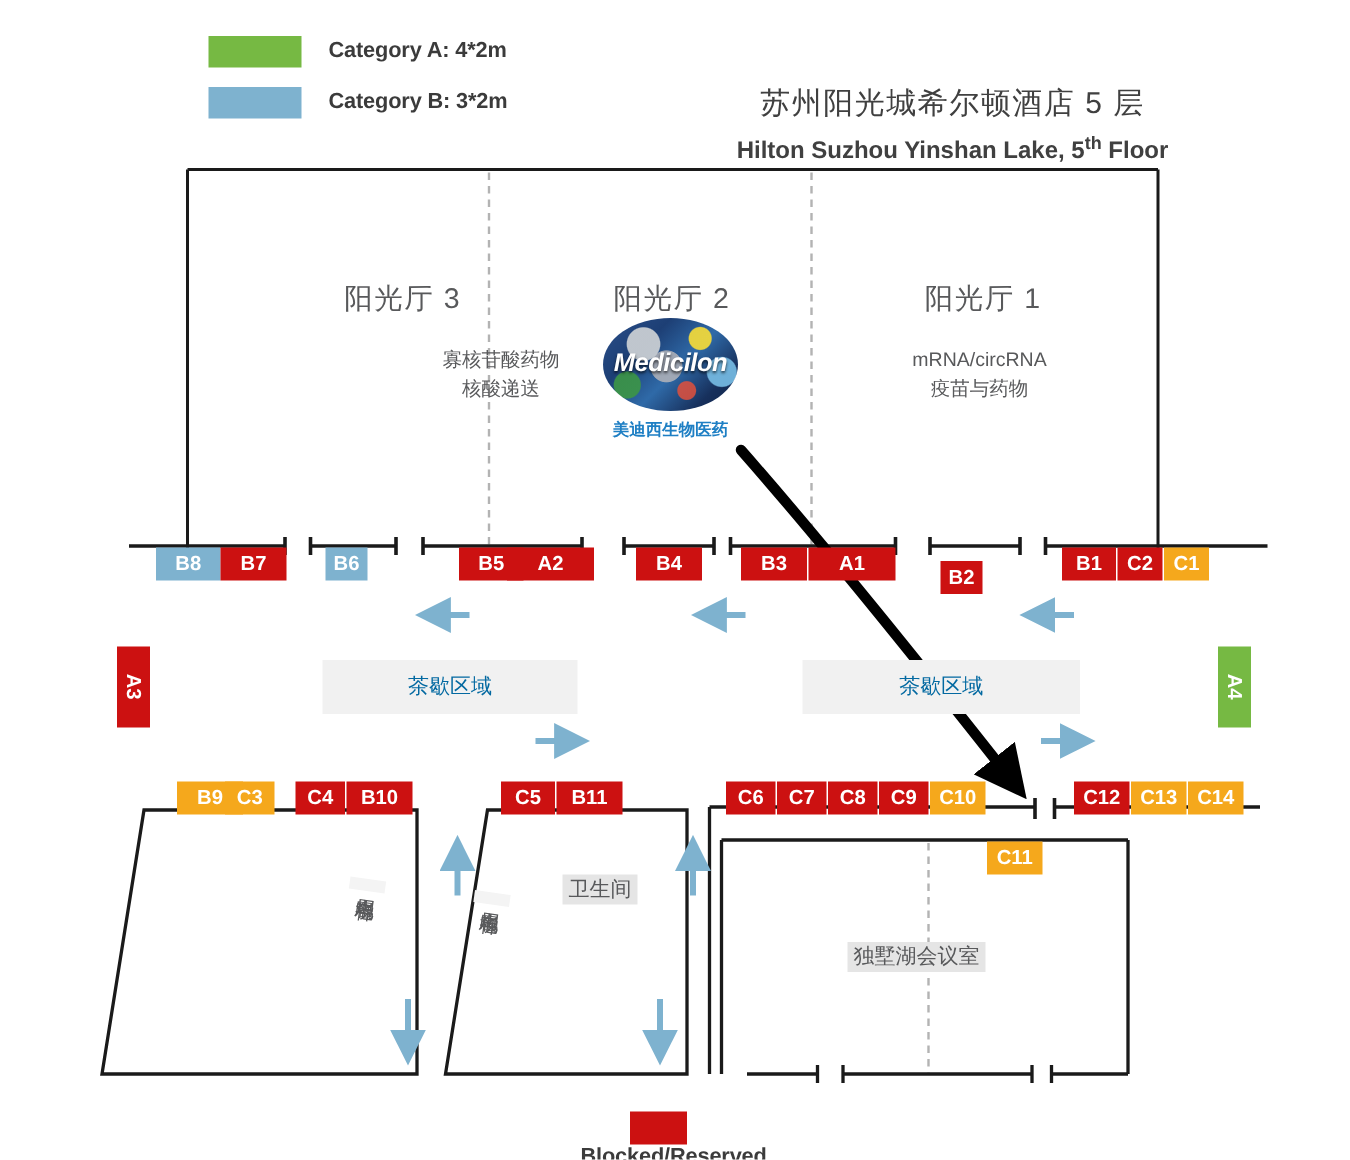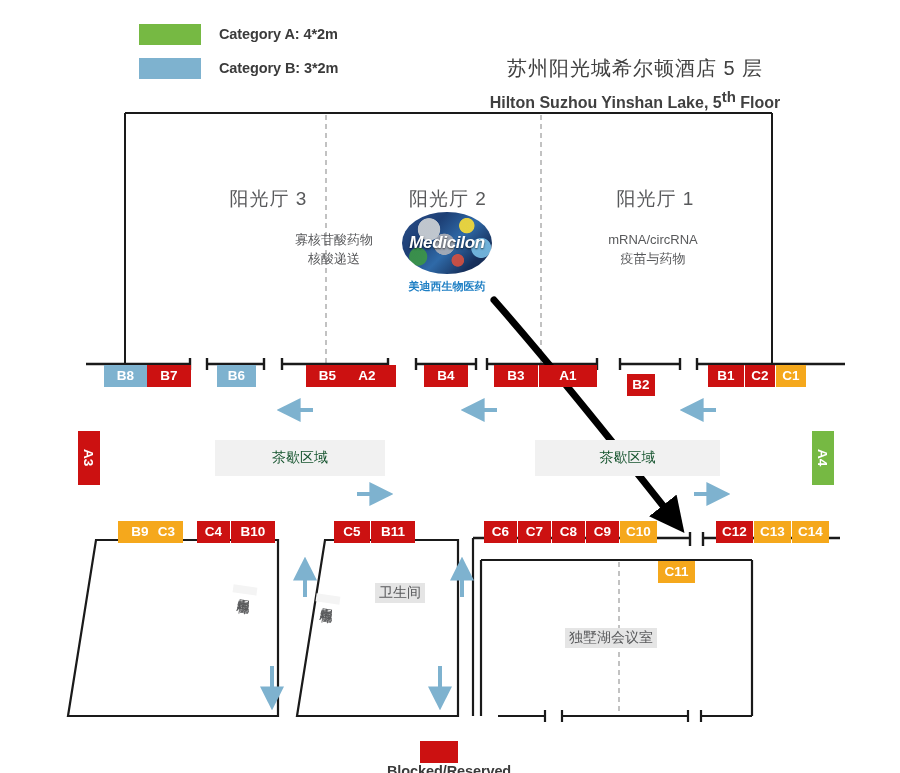--- a/index.html
+++ b/index.html
@@ -67,21 +67,21 @@
     font-size: 20px;
     letter-spacing: 1px;
     white-space: nowrap;
   }
   .title-en {
     font-size: 16px;
     font-weight: bold;
     margin-top: 6px;
     white-space: nowrap;
   }
-  .title-en sup { font-size: 15px; }
+  .title-en sup { font-size: 12px; }
 
   
   .hall-title {
     position: absolute;
     font-size: 19px;
     color: #58595b;
     white-space: nowrap;
     text-align: center;
     letter-spacing: 1px;
   }
@@ -163,21 +163,21 @@
   }
   .booth.vert span {
     transform: rotate(90deg);
     display: inline-block;
   }
 
   
   .area-label {
     position: absolute;
     background: #f1f1f1;
-    color: #14532d;
+    color: #0369a1;
     font-size: 14px;
     display: flex;
     align-items: center;
     justify-content: center;
     white-space: nowrap;
   }
   .room-label {
     position: absolute;
     color: #58595b;
     font-size: 14px;
@@ -352,21 +352,21 @@
   <div class="logo-wrap">
     <div class="logo-ellipse">
       <div class="logo-text">Medicilon</div>
     </div>
     <div class="logo-cn">美迪西生物医药</div>
   </div>
 
   <div id="booth-layer">
       <div class="booth blue" style="left: 104px; top: 365px; width: 43px;">B8</div>
       <div class="booth red" style="left: 147px; top: 365px; width: 44px;">B7</div>
-      <div class="booth blue" style="left: 217px; top: 365px; width: 39px;">B6</div>
+      <div class="booth blue" style="left: 217px; top: 365px; width: 28px;">B6</div>
       <div class="booth red" style="left: 294px; top: 365px; width: 43px; margin-left: 12px;">B5</div>
       <div class="booth red" style="left: 338px; top: 365px; width: 58px;">A2</div>
       <div class="booth red" style="left: 424px; top: 365px; width: 44px;">B4</div>
       <div class="booth red" style="left: 494px; top: 365px; width: 44px;">B3</div>
       <div class="booth red" style="left: 539px; top: 365px; width: 58px;">A1</div>
       <div class="booth red" style="left: 627px; top: 374px; width: 28px;">B2</div>
       <div class="booth red" style="left: 708px; top: 365px; width: 36px;">B1</div>
       <div class="booth red" style="left: 745px; top: 365px; width: 30px;">C2</div>
       <div class="booth orange" style="left: 776px; top: 365px; width: 30px;">C1</div>
       <div class="booth orange" style="left: 118px; top: 521px; width: 44px;">B9</div>

